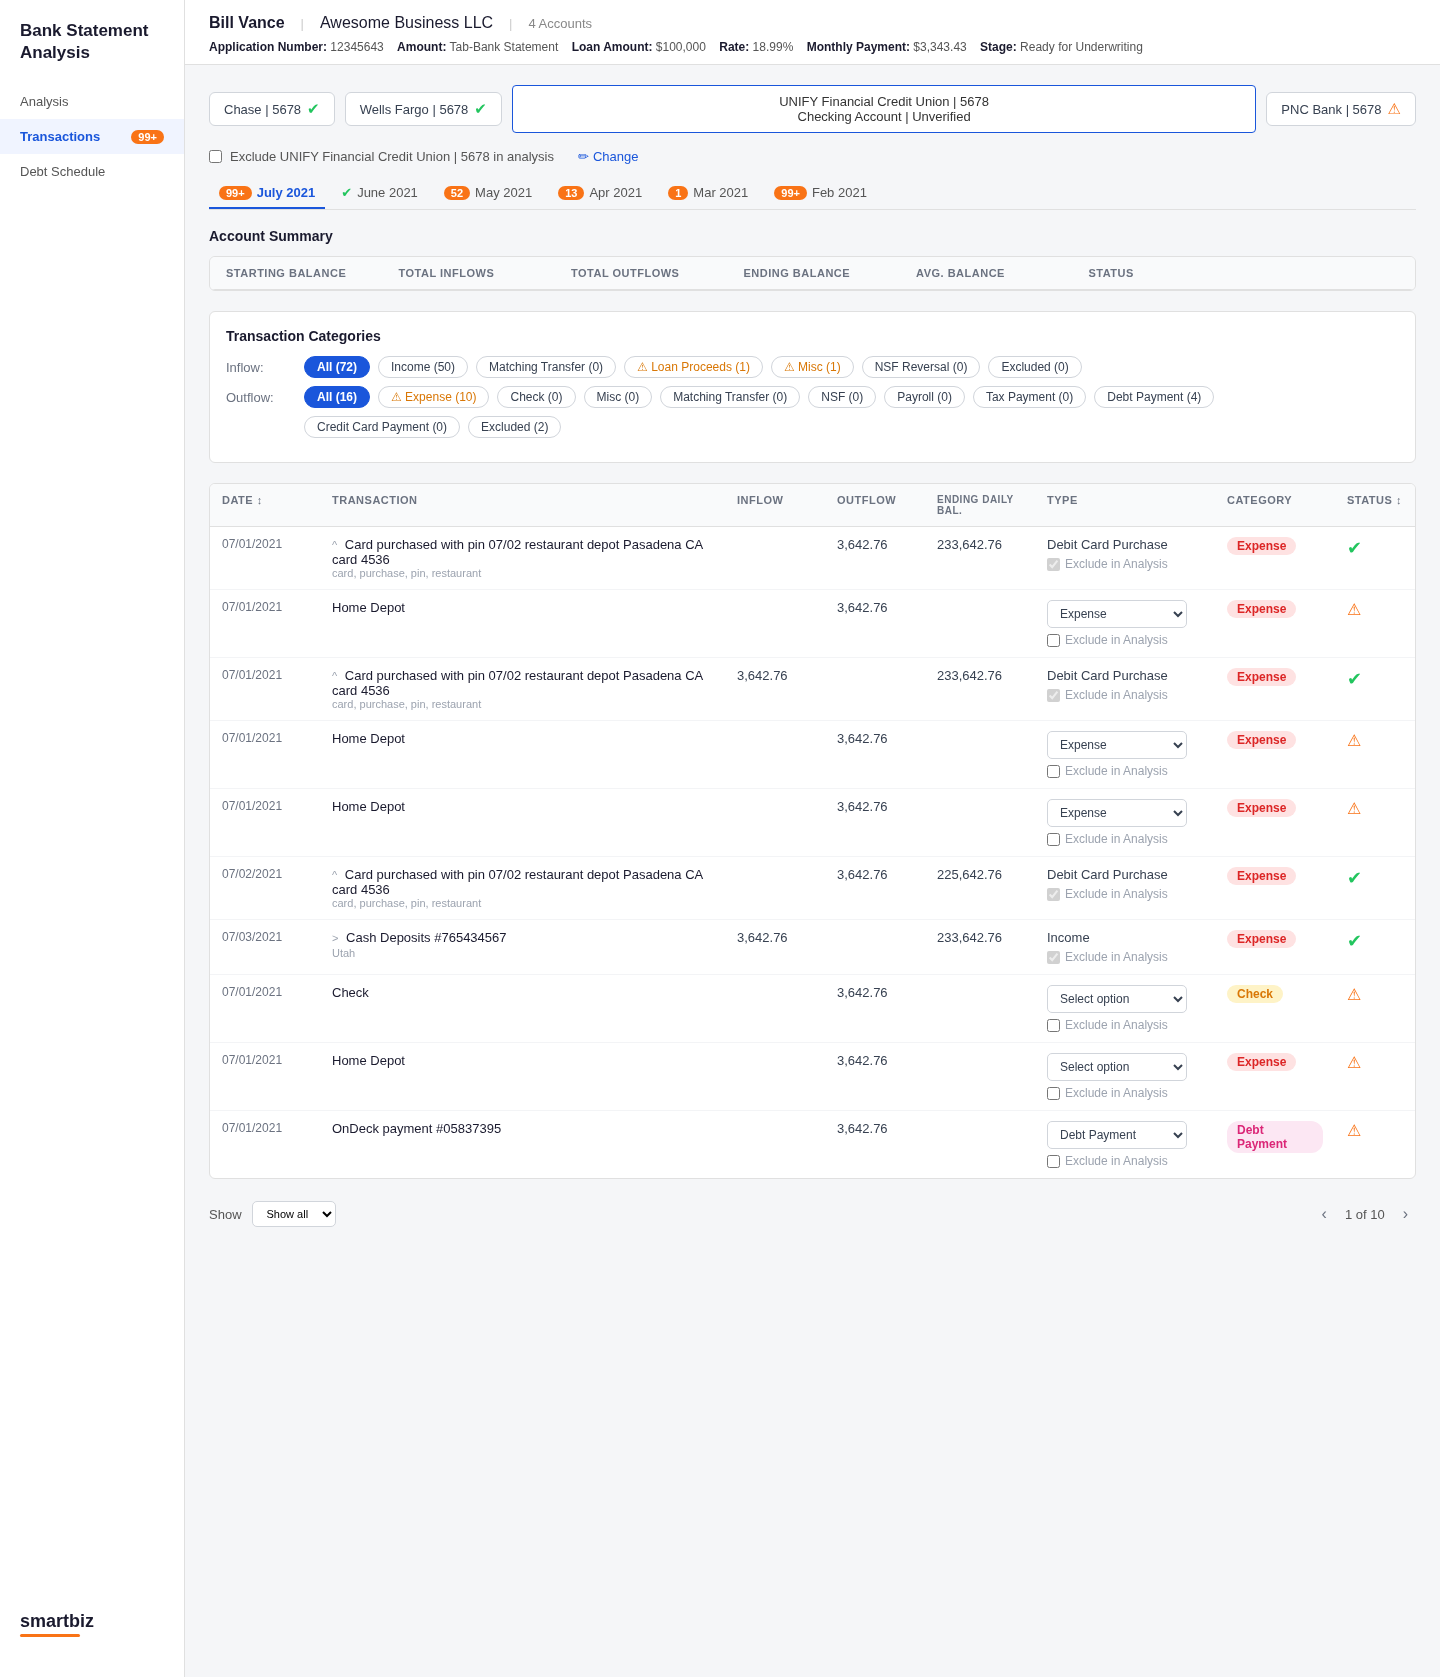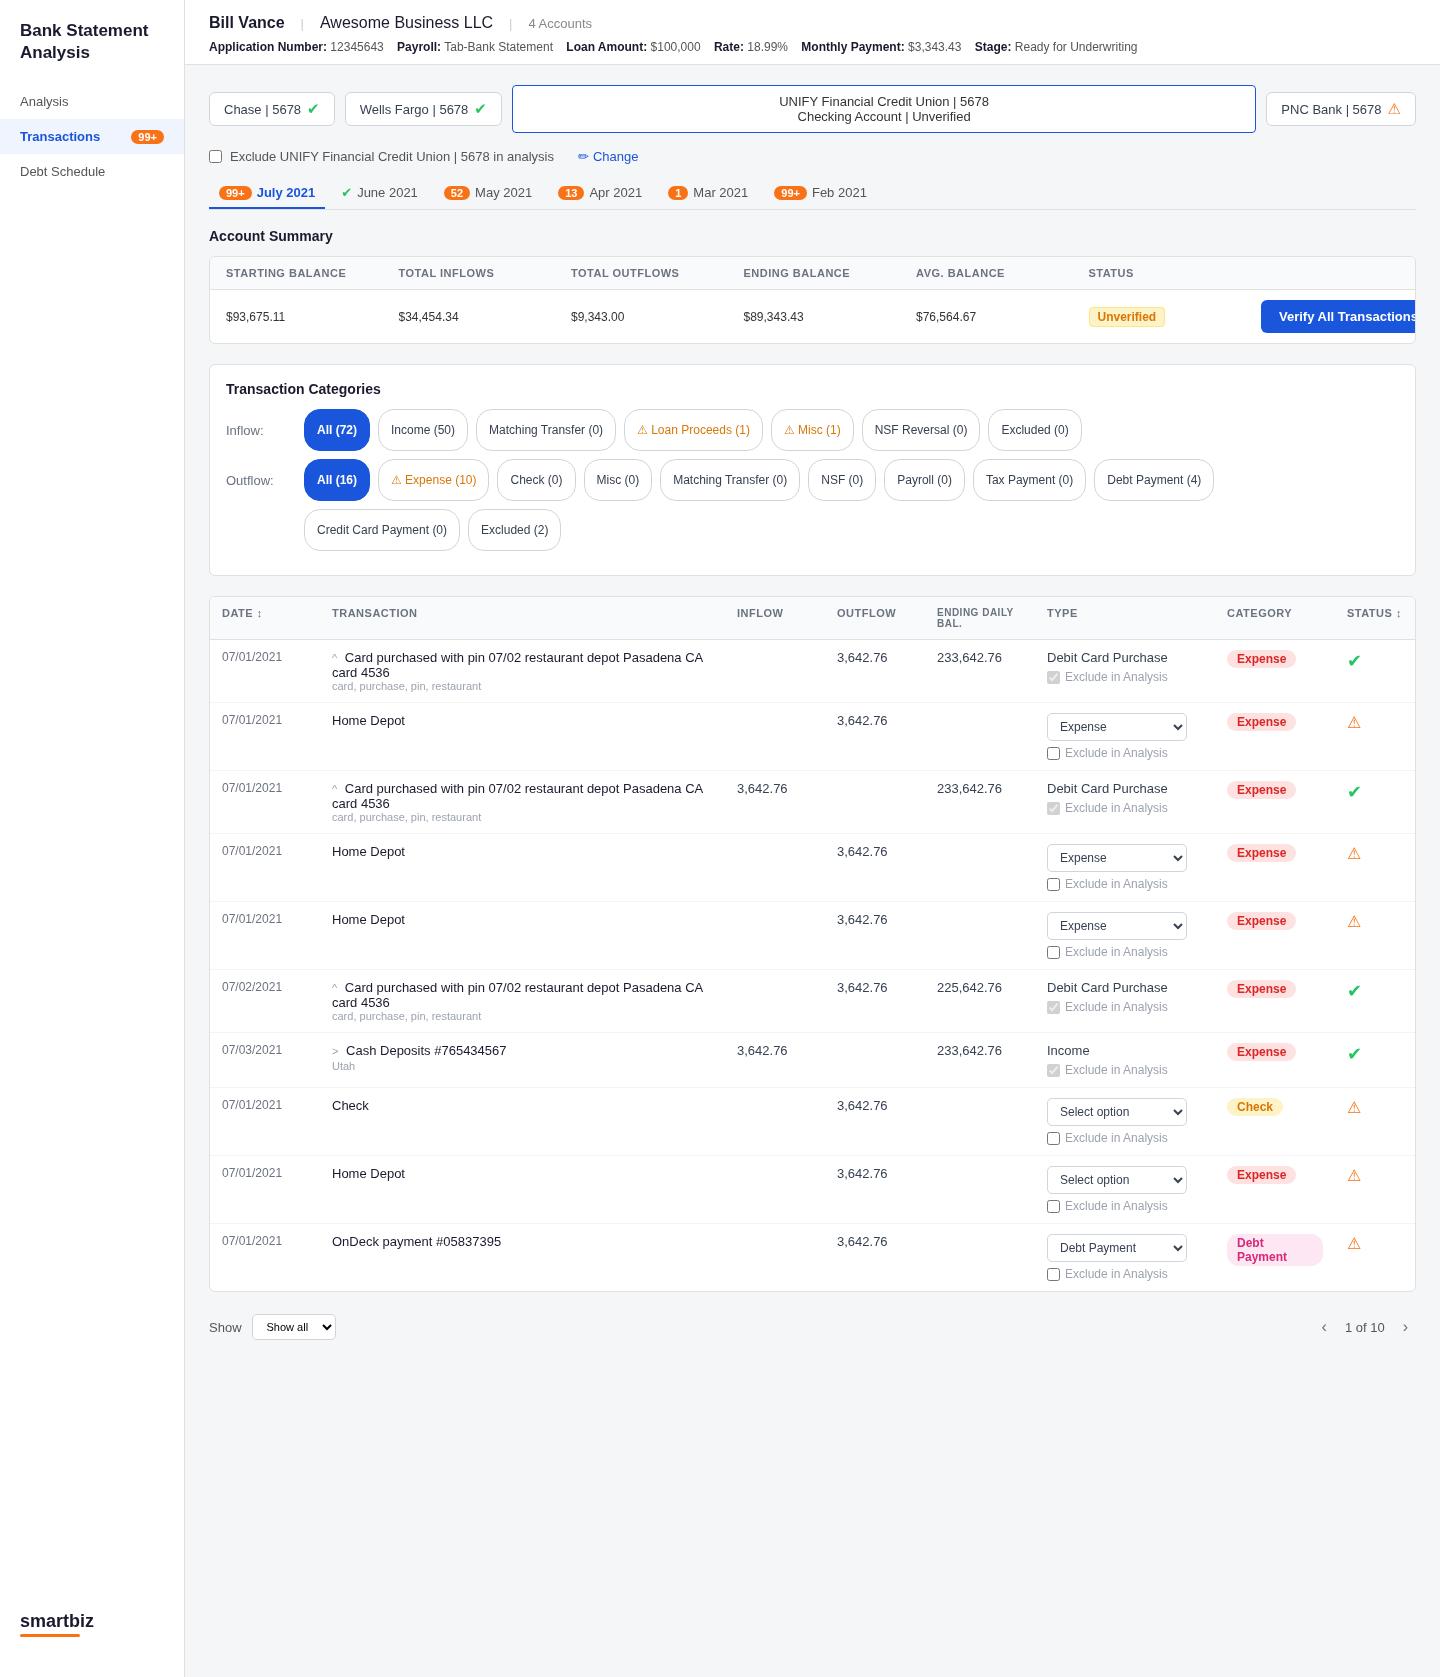--- a/index.html
+++ b/index.html
@@ -57,21 +57,21 @@
     .summary-cell { flex: 1; padding: 10px 16px; font-size: 12px; }
     .summary-header .summary-cell { font-weight: 600; color: #6b7280; text-transform: uppercase; font-size: 11px; letter-spacing: 0.5px; }
     .verify-btn { margin: 10px 16px; background: #1a56db; color: #fff; border: none; border-radius: 6px; padding: 9px 18px; font-size: 13px; font-weight: 600; cursor: pointer; white-space: nowrap; }
     .status-unverified { background: #fef3c7; color: #d97706; border-radius: 4px; padding: 2px 8px; font-size: 12px; font-weight: 600; border: 1px solid #fde68a; }
 
     
     .categories-section { background: #fff; border: 1px solid #e0e0e0; border-radius: 6px; padding: 16px; margin-bottom: 20px; }
     .categories-title { font-size: 14px; font-weight: 600; color: #1a1a2e; margin-bottom: 12px; }
     .category-row { display: flex; align-items: center; gap: 8px; margin-bottom: 8px; flex-wrap: wrap; }
     .category-label { font-size: 13px; color: #6b7280; font-weight: 500; width: 70px; }
-    .cat-btn { border: 1px solid #d1d5db; border-radius: 16px; padding: 13px 12px; font-size: 12px; cursor: pointer; background: #fff; color: #374151; white-space: nowrap; }
+    .cat-btn { border: 1px solid #d1d5db; border-radius: 16px; padding: 3px 12px; font-size: 12px; cursor: pointer; background: #fff; color: #374151; white-space: nowrap; }
     .cat-btn.active { background: #1a56db; color: #fff; border-color: #1a56db; font-weight: 600; }
     .cat-btn.warn { color: #d97706; }
 
     
     .showing-label { font-size: 13px; color: #1a1a2e; font-weight: 600; margin-bottom: 12px; }
     .trans-table { background: #fff; border: 1px solid #e0e0e0; border-radius: 6px; overflow: hidden; width: 100%; }
     .trans-header { display: grid; grid-template-columns: 110px 1fr 100px 100px 110px 180px 120px 80px; background: #f9fafb; border-bottom: 1px solid #e0e0e0; }
     .trans-header-cell { padding: 10px 12px; font-size: 11px; font-weight: 600; color: #6b7280; text-transform: uppercase; letter-spacing: 0.5px; cursor: pointer; user-select: none; }
     .trans-row { display: grid; grid-template-columns: 110px 1fr 100px 100px 110px 180px 120px 80px; border-bottom: 1px solid #f3f4f6; align-items: start; }
     .trans-row:last-child { border-bottom: none; }
@@ -128,21 +128,21 @@
       <span class="header-name">Bill Vance</span>
       <span class="header-divider">|</span>
       <span class="header-company">Awesome Business LLC</span>
       <span class="header-divider">|</span>
       <span class="header-accounts">4 Accounts</span>
     </div>
     <div class="header-meta">
       <strong>Application Number:</strong>
       <span>12345643</span>
       &nbsp;&nbsp;
-      <strong>Payroll:</strong>
+      <strong>Amount:</strong>
       <span>Tab-Bank Statement</span>
       &nbsp;&nbsp;
       <strong>Loan Amount:</strong>
       <span>$100,000</span>
       &nbsp;&nbsp;
       <strong>Rate:</strong>
       <span>18.99%</span>
       &nbsp;&nbsp;
       <strong>Monthly Payment:</strong>
       <span>$3,343.43</span>
@@ -213,33 +213,20 @@
     <div class="summary-table">
       <div class="summary-row summary-header">
         <div class="summary-cell">STARTING BALANCE</div>
         <div class="summary-cell">TOTAL INFLOWS</div>
         <div class="summary-cell">TOTAL OUTFLOWS</div>
         <div class="summary-cell">ENDING BALANCE</div>
         <div class="summary-cell">AVG. BALANCE</div>
         <div class="summary-cell">STATUS</div>
         <div style="width:170px;"></div>
       </div>
-      <div class="summary-row">
-        <div class="summary-cell">$93,675.11</div>
-        <div class="summary-cell">$34,454.34</div>
-        <div class="summary-cell">$9,343.00</div>
-        <div class="summary-cell">$89,343.43</div>
-        <div class="summary-cell">$76,564.67</div>
-        <div class="summary-cell">
-          <span class="status-unverified">Unverified</span>
-        </div>
-        <div style="width:170px; display:flex; align-items:center;">
-          <button class="verify-btn">Verify All Transactions</button>
-        </div>
-      </div>
     </div>
 
     <div class="categories-section">
       <div class="categories-title">Transaction Categories</div>
       <div class="category-row">
         <span class="category-label">Inflow:</span>
         <button class="cat-btn active">All (72)</button>
         <button class="cat-btn">Income (50)</button>
         <button class="cat-btn">Matching Transfer (0)</button>
         <button class="cat-btn warn">⚠ Loan Proceeds (1)</button>

